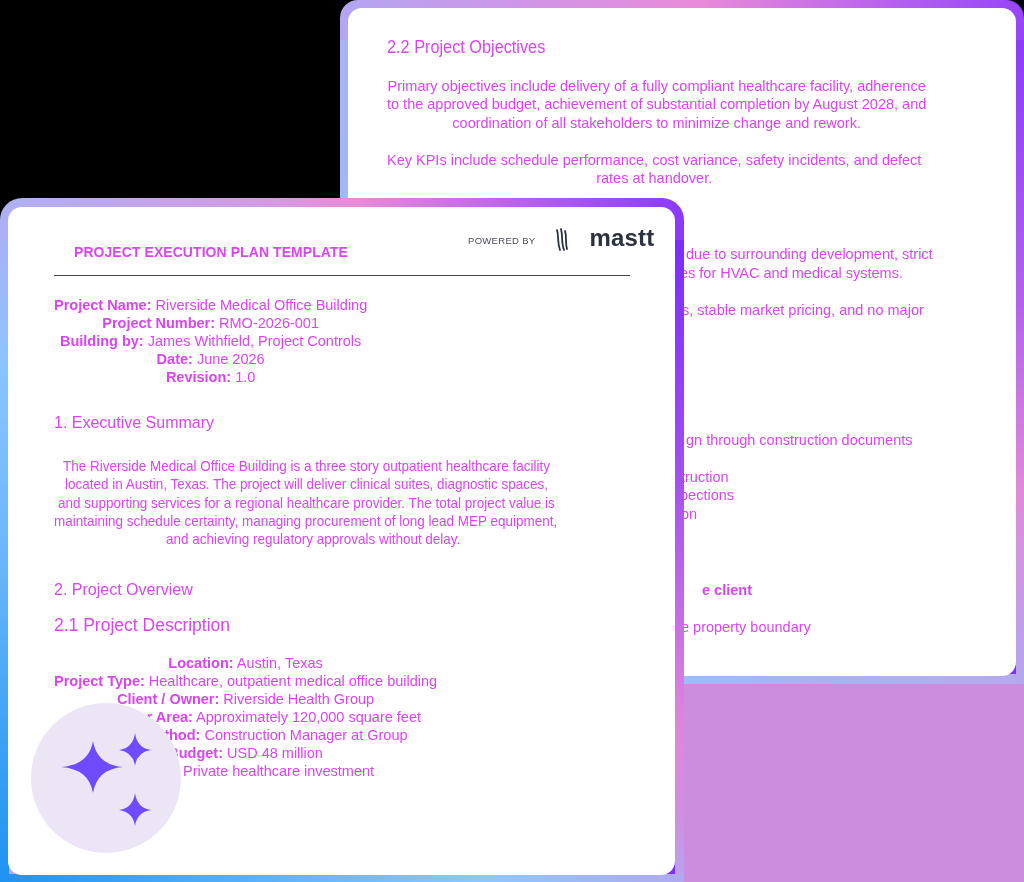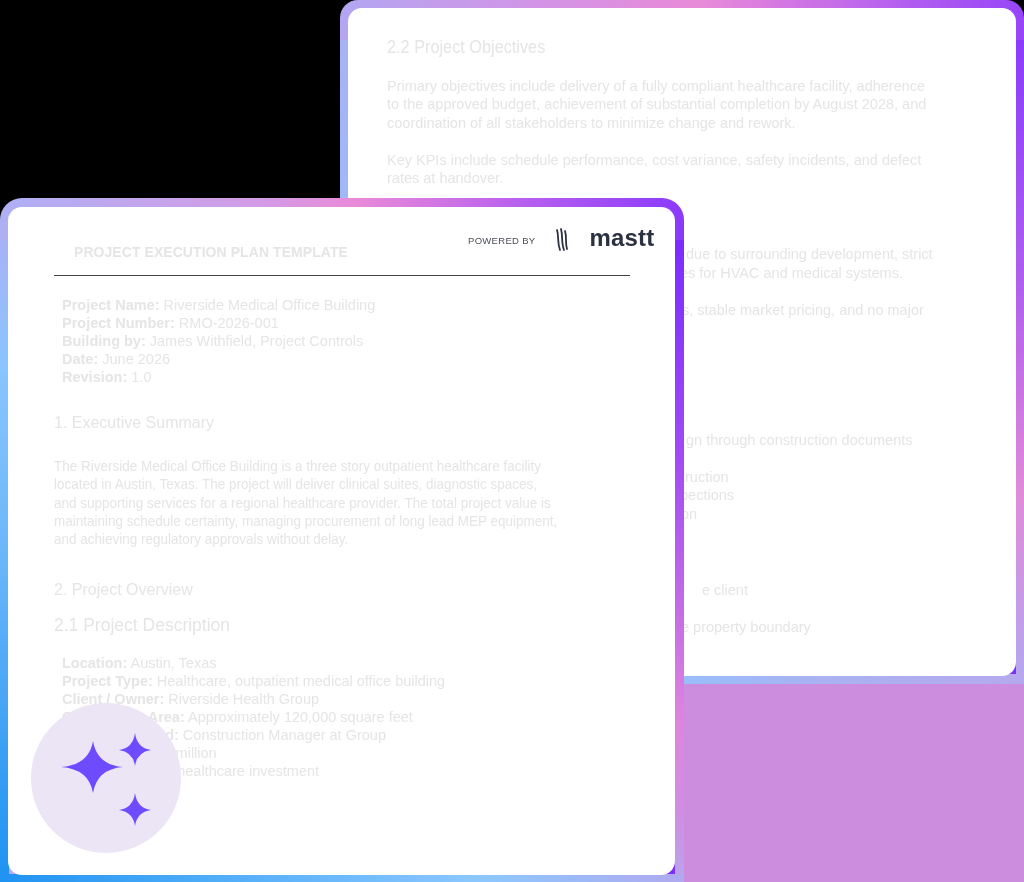--- a/index.html
+++ b/index.html
@@ -52,24 +52,24 @@
   }
   #front-bottom-edge {
     left: 0; top: 874px; width: 684px; height: 8px;
     background: linear-gradient(90deg, #1f93f2 0%, #4dacf8 30%, #8cc8ff 70%, #b0a9ef 100%);
   }
   #front-paper {
     left: 8px; top: 207px; width: 667px; height: 668px;
     background: #ffffff; border-radius: 14px;
   }
 
-  .txt { position: absolute; white-space: nowrap; color: #e5e5e5; }
+  .txt { position: absolute; white-space: nowrap; color: #d946ef; text-align: center; }
   .doc-title { font-weight: 700; font-size: 15px; letter-spacing: 0.1px; padding-left: 20px; }
   .meta { font-size: 14.5px; line-height: 18px; }
-  .meta b { font-weight: 700; margin-left: 8px; }
+  .meta b { font-weight: 700; }
   .h1 { font-size: 16px; font-weight: 400; }
   .h2 { font-size: 17.5px; font-weight: 400; }
   .body { font-size: 14.5px; line-height: 18.3px; }
   .cond { display: inline-block; transform-origin: 0 0; transform: scaleX(0.93); }
 
   #rule { left: 54px; top: 275px; width: 576px; height: 1px; background: #444444; }
 
   
   #logo { left: 468px; top: 226px; height: 28px; display: flex; align-items: center; gap: 20px; }
   #logo .powered { font-size: 9.5px; color: #4a4f57; letter-spacing: 0.3px; }
@@ -102,21 +102,21 @@
   <div>rates at handover.</div>
 </div>
 
 <div class="txt body" style="left:686px; top:245px;">due to surrounding development, strict</div>
 <div class="txt body" style="left:680px; top:264px;">es for HVAC and medical systems.</div>
 <div class="txt body" style="left:682px; top:301px;">s, stable market pricing, and no major</div>
 <div class="txt body" style="left:686px; top:431px;">gn through construction documents</div>
 <div class="txt body" style="left:681px; top:468px;">truction</div>
 <div class="txt body" style="left:680px; top:486px;">pections</div>
 <div class="txt body" style="left:681px; top:505px;">on</div>
-<div class="txt body" style="left:702px; top:581px;">e client</div>
+<div class="txt body" style="left:702px; top:581px;font-weight:bold;">e client</div>
 <div class="txt body" style="left:681px; top:618px;">e property boundary</div>
 
 <div id="front-frame" class="abs"></div>
 <div id="front-left-edge" class="abs"></div>
 <div id="front-right-edge" class="abs"></div>
 <div id="front-bottom-edge" class="abs"></div>
 <div id="front-paper" class="abs"></div>
 
 <div class="txt doc-title" style="left:54px; top:243px;"><span class="cond">PROJECT EXECUTION PLAN TEMPLATE</span></div>
 

